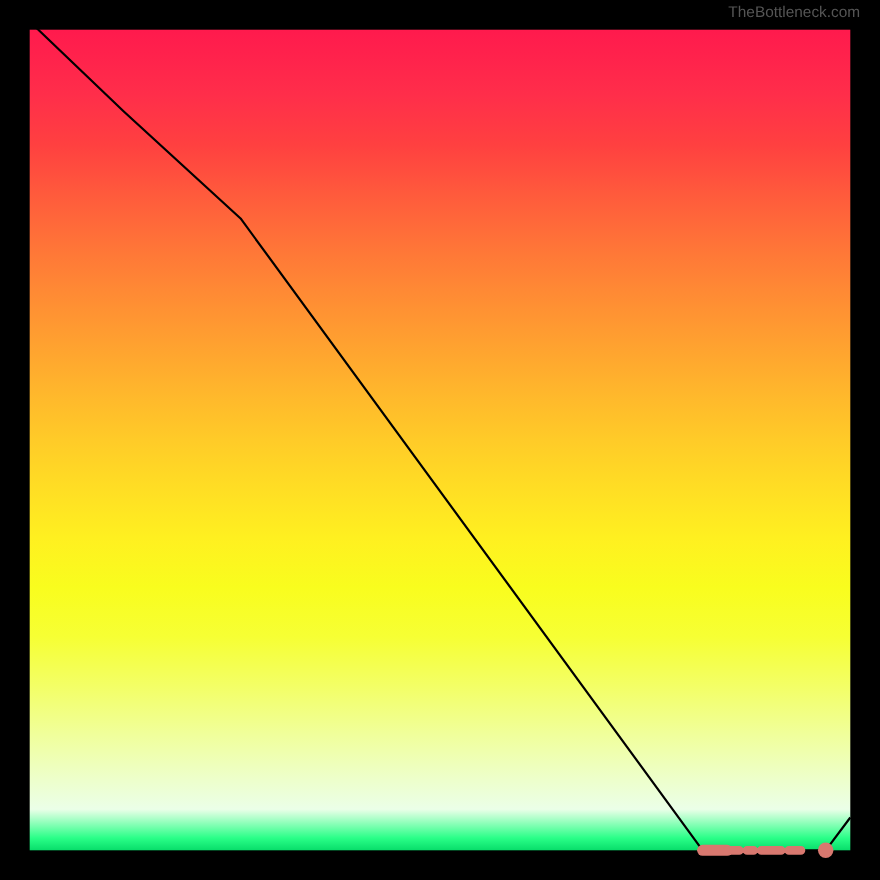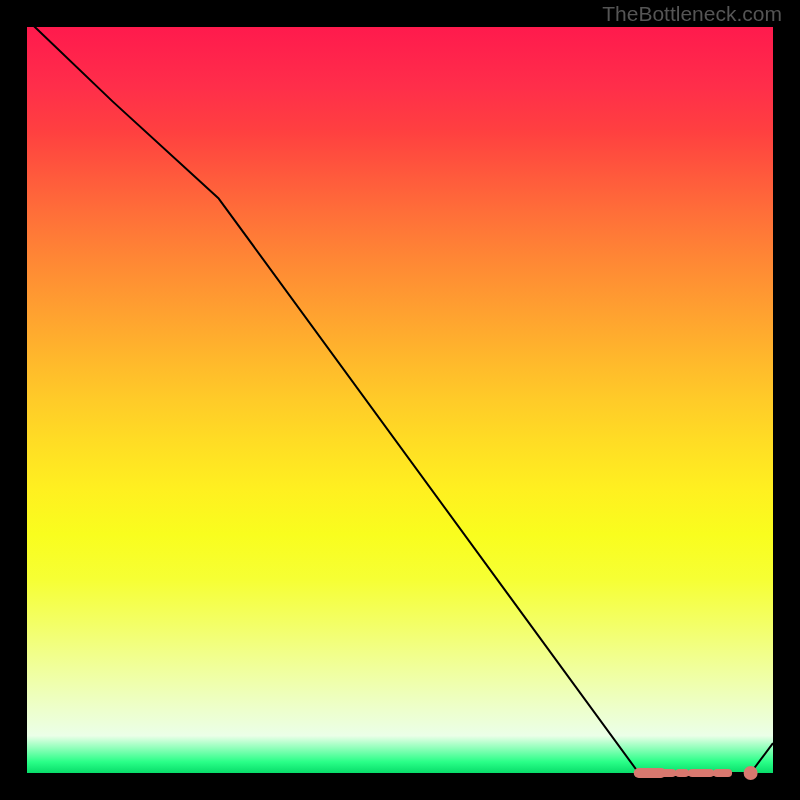--- a/index.html
+++ b/index.html
@@ -13,21 +13,21 @@
     background: #000;
     position: relative;
     font-family: Arial, sans-serif;
     overflow: hidden;
   }
   .watermark {
     position: absolute;
     top: 2px;
     right: 18px;
     color: #555;
-    font-size: 21px;
+    font-size: 14px;
     font-weight: 500;
     z-index: 10;
   }
   .plot-area {
     position: absolute;
     left: 27px;
     top: 27px;
     width: 746px;
     height: 746px;
     background: linear-gradient(to bottom,

